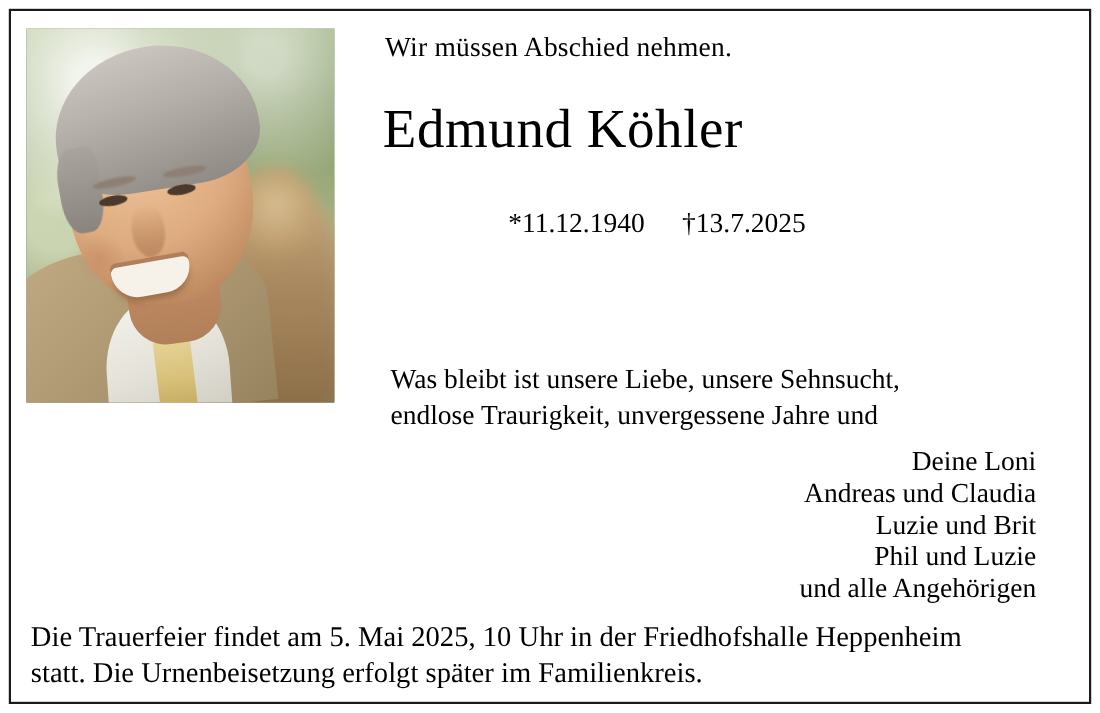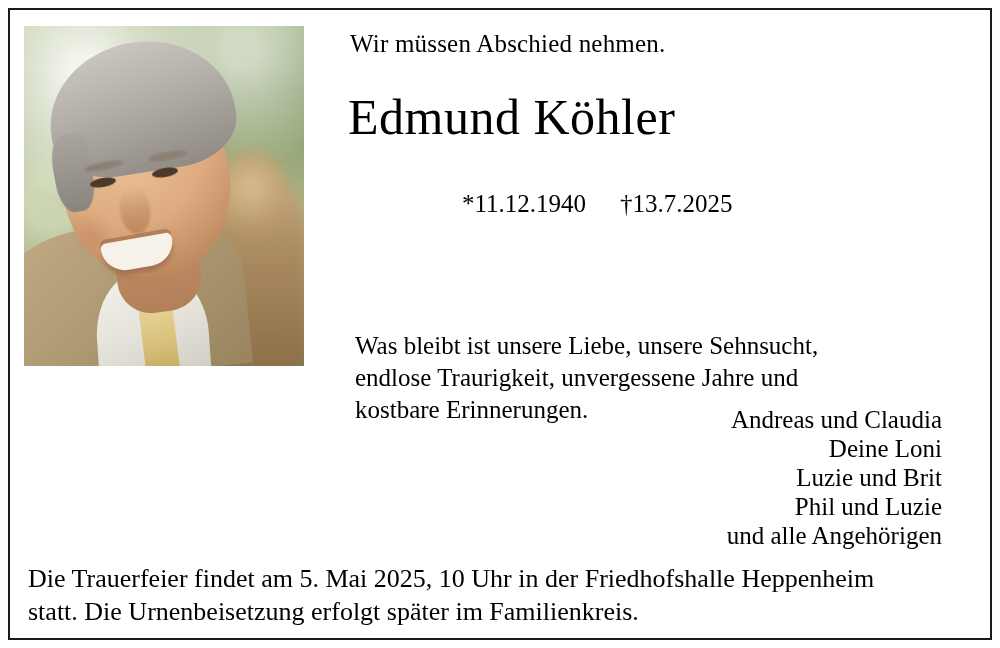--- a/index.html
+++ b/index.html
@@ -287,26 +287,25 @@
 
     <div class="name">Edmund Köhler</div>
 
     <div class="dates">
       <span>*11.12.1940</span><span class="gap"></span><span>†13.7.2025</span>
     </div>
 
     <div class="verse">
       <span class="footer-line">Was bleibt ist unsere Liebe, unsere Sehnsucht,</span>
       <span class="footer-line">endlose Traurigkeit, unvergessene Jahre und</span>
-      <span class="footer-line">kostbare Erinnerungen.</span>
     </div>
 
     <div class="signers">
+      <div>Deine Loni</div>
       <div>Andreas und Claudia</div>
-      <div>Deine Loni</div>
       <div>Luzie und Brit</div>
       <div>Phil und Luzie</div>
       <div>und alle Angehörigen</div>
     </div>
 
     <div class="footer">
       <span class="footer-line">Die Trauerfeier findet am 5. Mai 2025, 10 Uhr in der Friedhofshalle Heppenheim</span>
       <span class="footer-line">statt. Die Urnenbeisetzung erfolgt später im Familienkreis.</span>
     </div>
 

